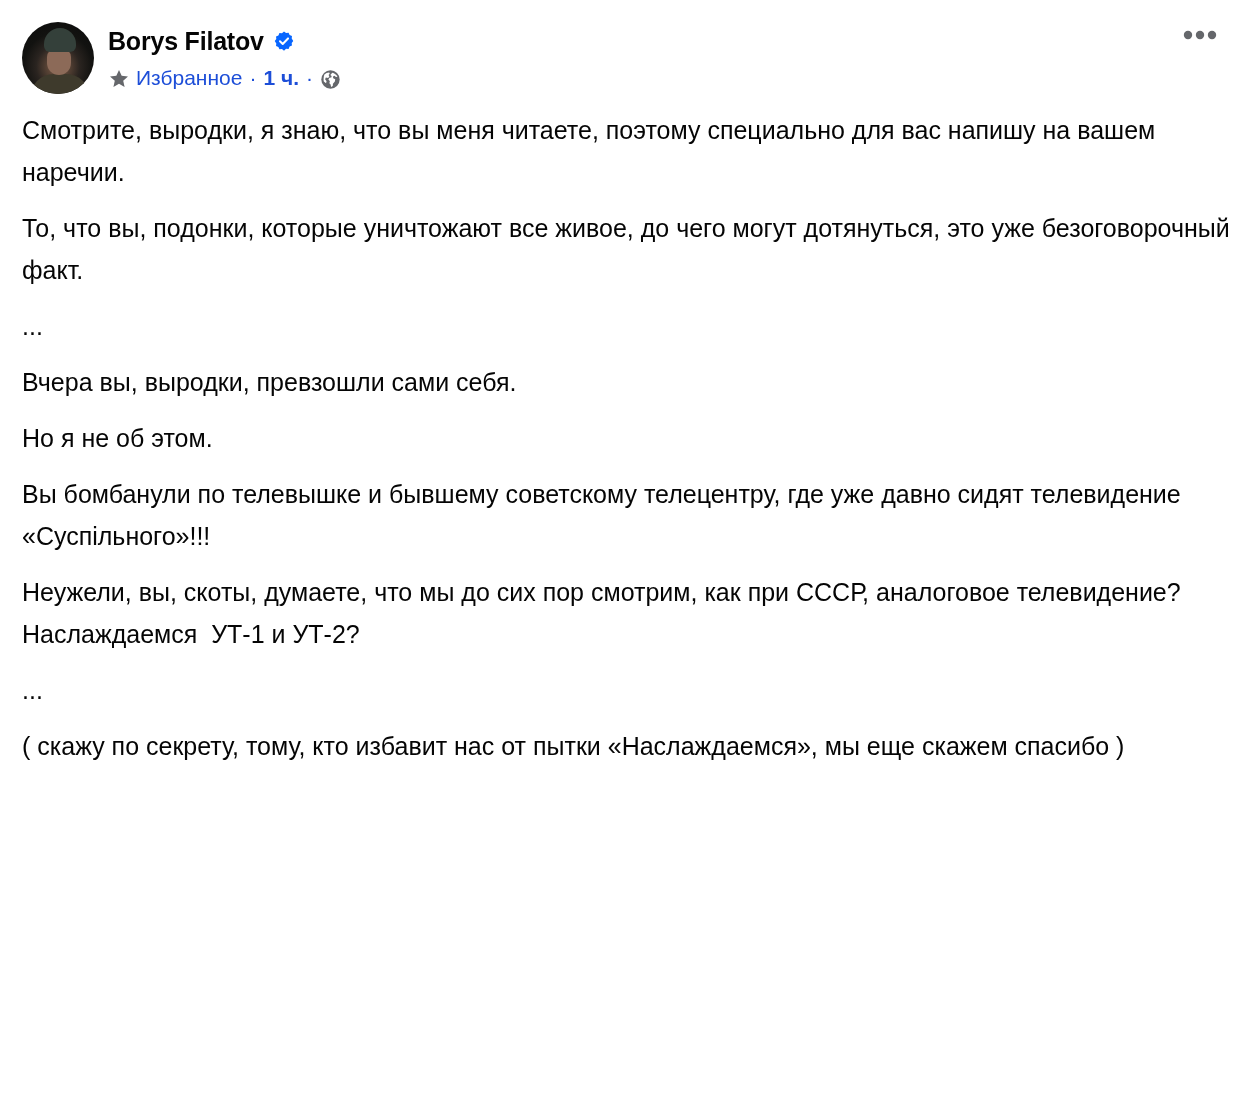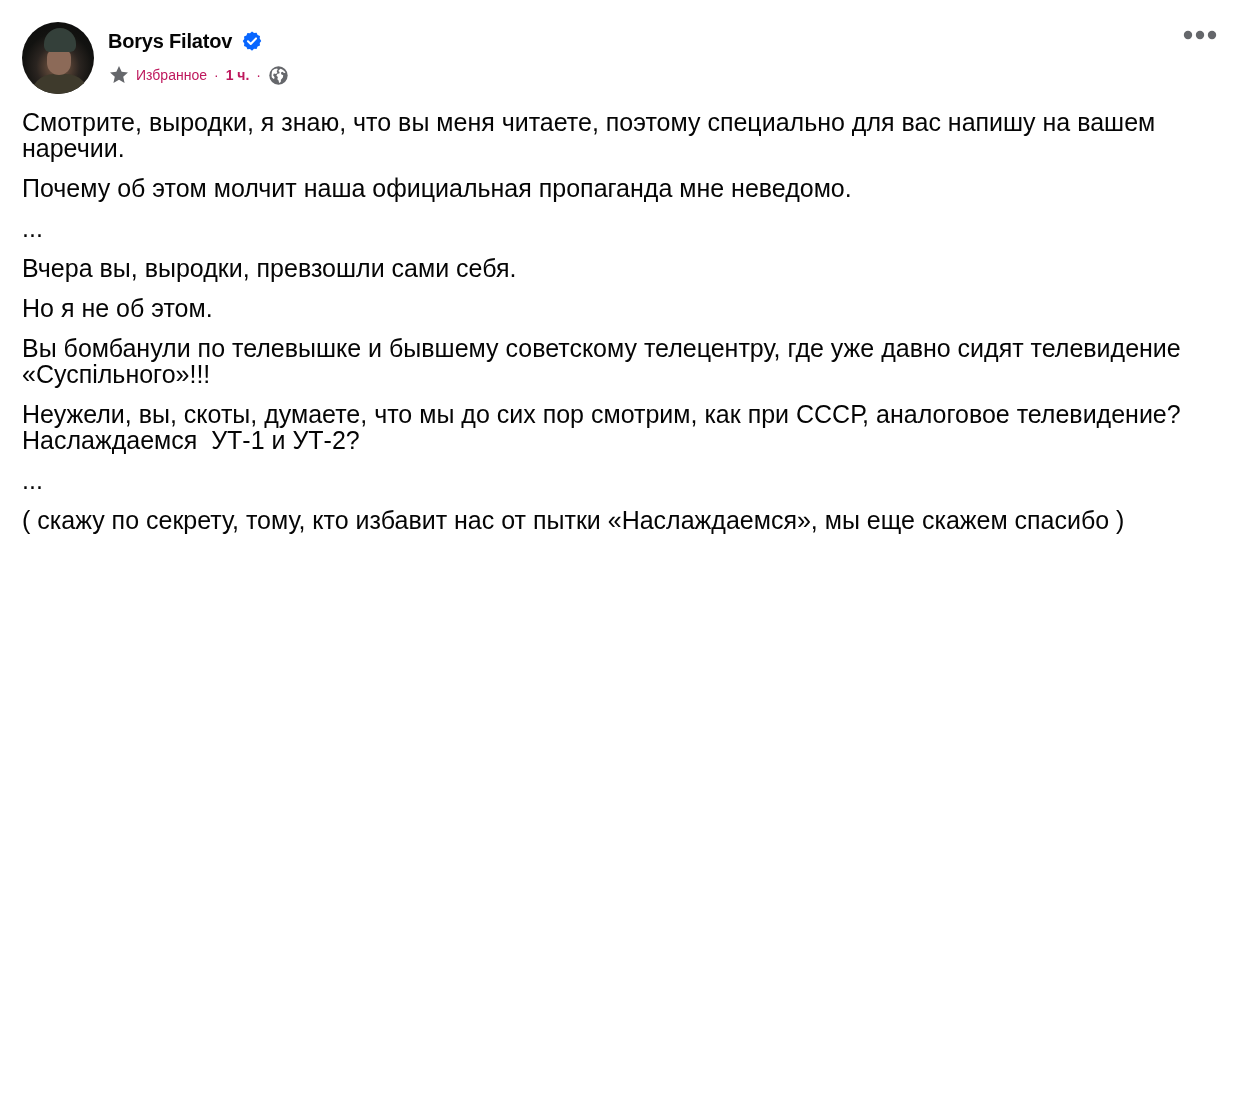--- a/index.html
+++ b/index.html
@@ -71,39 +71,39 @@
       display: flex;
       flex-direction: column;
     }
     .author-row {
       display: flex;
       align-items: center;
       height: 36px;
       margin-top: 1px;
     }
     .author-name {
-      font-size: 20px;
+      font-size: 25px;
       font-weight: bold;
       color: #050505;
       letter-spacing: -0.2px;
       cursor: pointer;
     }
     .verified-badge {
       width: 22px;
       height: 22px;
       margin-left: 9px;
       display: inline-block;
     }
     .meta-row {
       display: flex;
-      align-items: center;
+      align-items: flex-end;
       height: 30px;
       margin-top: 1px;
-      font-size: 14px;
-      color: #be185d;
+      font-size: 21px;
+      color: #1d4ed8;
     }
     .star-icon {
       width: 22px;
       height: 22px;
       margin-right: 6px;
     }
     .meta-sep {
       margin: 0 7px;
     }
     .meta-time {
@@ -125,21 +125,21 @@
       align-items: center;
       justify-content: center;
       cursor: pointer;
     }
     .post-body {
       position: absolute;
       left: 22px;
       top: 109px;
       width: 1214px;
       font-size: 25px;
-      line-height: 26px;
+      line-height: 42px;
       color: #050505;
     }
     .post-body p {
       margin: 0 0 14px 0;
       white-space: pre-wrap;
     }
   </style>
 </head>
 <body>
 
@@ -181,21 +181,21 @@
   <div class="more-button">
     <svg width="34" height="10" viewBox="0 0 34 10">
       <circle cx="5" cy="5" r="4.2" fill="#65676b"></circle>
       <circle cx="17" cy="5" r="4.2" fill="#65676b"></circle>
       <circle cx="29" cy="5" r="4.2" fill="#65676b"></circle>
     </svg>
   </div>
 
   <div class="post-body">
     <p>Смотрите, выродки, я знаю, что вы меня читаете, поэтому специально для вас напишу на вашем наречии.</p>
-    <p>Почему об этом молчит наша официальная пропаганда мне неведомо.</p>
+    <p>То, что вы, подонки, которые уничтожают все живое, до чего могут дотянуться, это уже безоговорочный факт.</p>
     <p>...</p>
     <p>Вчера вы, выродки, превзошли сами себя.</p>
     <p>Но я не об этом.</p>
     <p>Вы бомбанули по телевышке и бывшему советскому телецентру, где уже давно сидят телевидение «Суспільного»!!!</p>
     <p>Неужели, вы, скоты, думаете, что мы до сих пор смотрим, как при СССР, аналоговое телевидение? Наслаждаемся  УТ-1 и УТ-2?</p>
     <p>...</p>
     <p>( скажу по секрету, тому, кто избавит нас от пытки «Наслаждаемся», мы еще скажем спасибо )</p>
   </div>
 
 </div>

